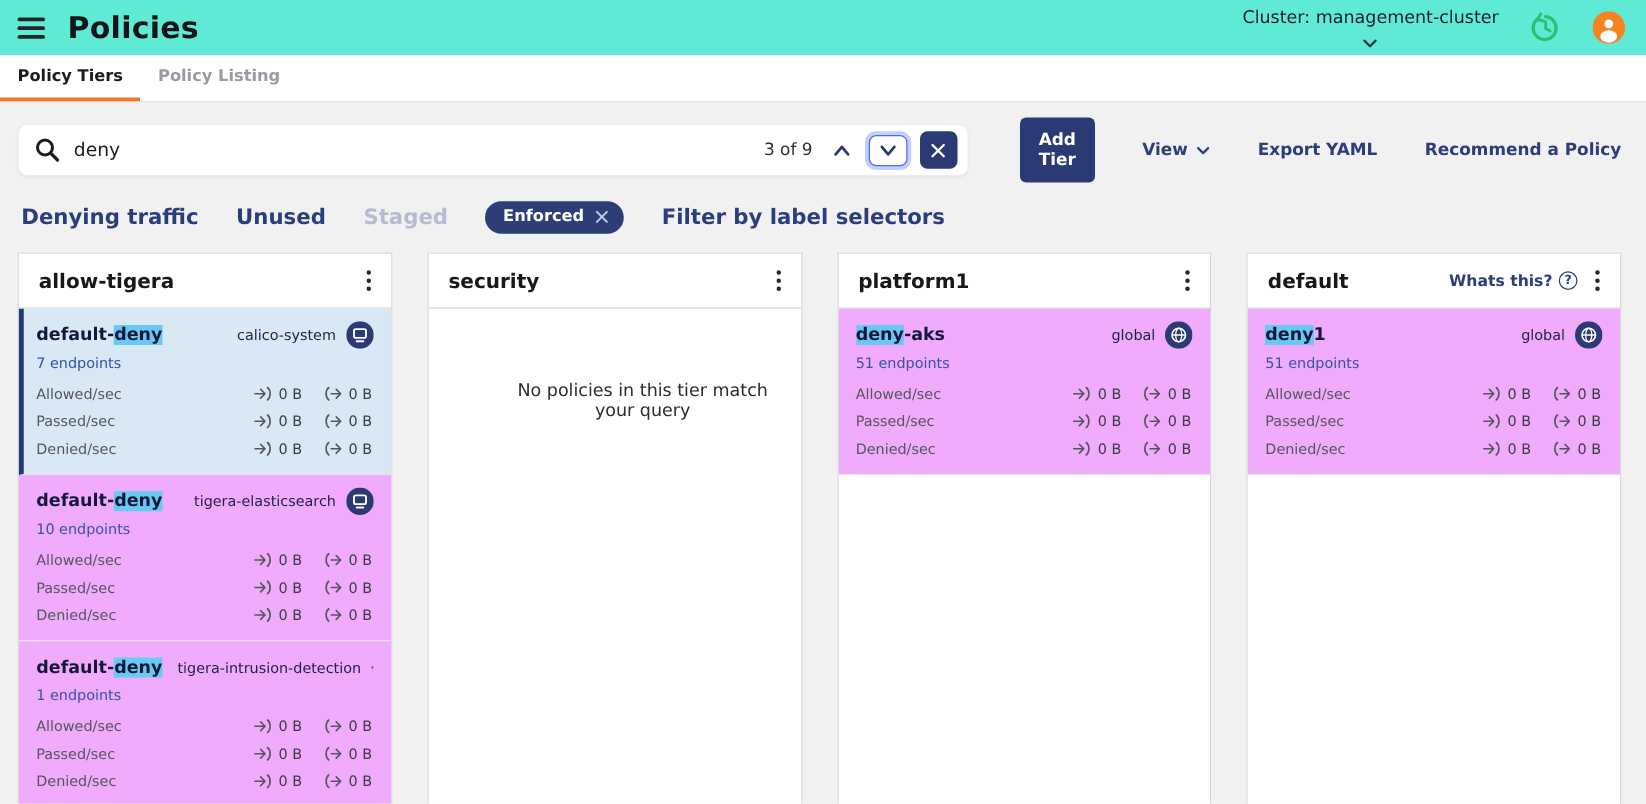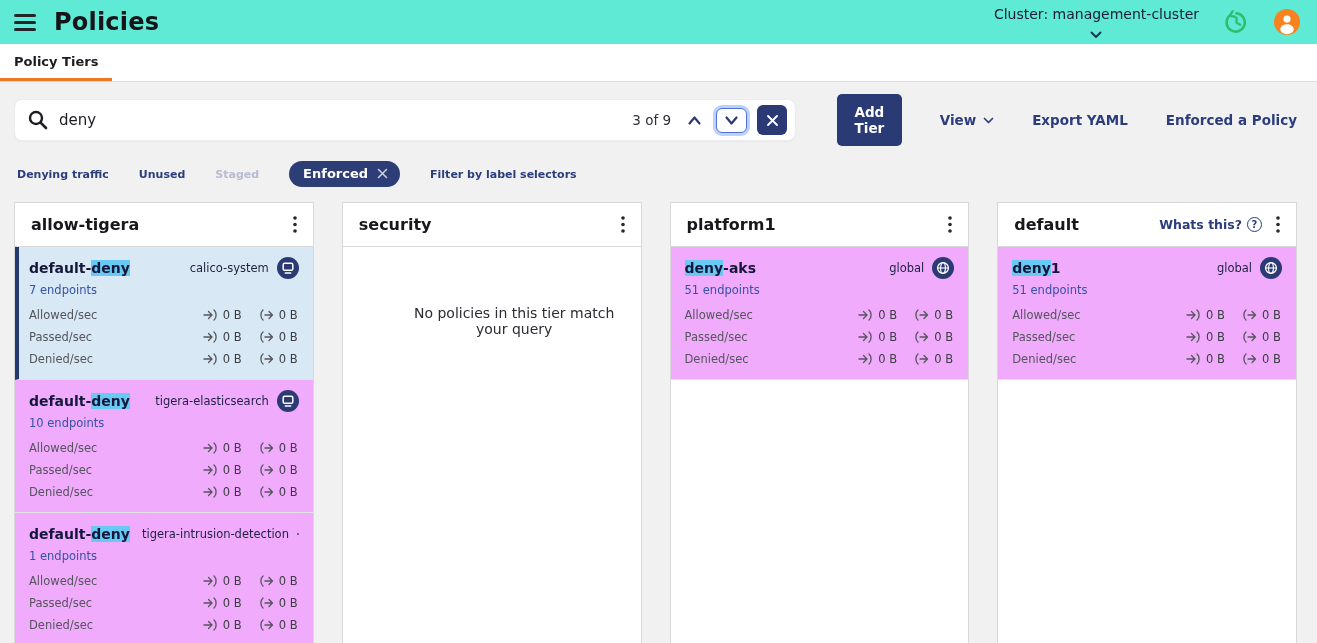--- a/index.html
+++ b/index.html
@@ -29,21 +29,21 @@
   .match-counter { font-size:13.5px; color:#2e2e38; margin:0 10px 0 8px; white-space:nowrap; }
   .nav-up { background:none; border:none; padding:4px 6px; cursor:pointer; display:flex; }
   .nav-down { background:#fff; border:1px solid #4e71d6; border-radius:6px; padding:6px 7px; margin-left:8px; cursor:pointer; display:flex; box-shadow:0 0 0 3px rgba(110,150,255,.45); }
   .close-search { background:#2b3a74; border:none; border-radius:6px; width:30px; height:30px; margin-left:10px; cursor:pointer; display:flex; align-items:center; justify-content:center; }
 
   .toolbar-actions { display:flex; margin-left:41px; gap:38px; }
   .btn-primary { background:#2a3a75; color:#fff; font-size:13.5px; font-weight:600; border:none; border-radius:5px; padding:10px 15px; cursor:pointer; font-family:inherit; }
   .link-action { color:#2c3d7c; font-size:13.5px; font-weight:600; cursor:pointer; display:flex; align-items:center; gap:7px; white-space:nowrap; }
 
   .filter-row { display:flex; align-items:center; margin-top:15px; gap:30px; padding-left:3px; }
-  .filter-link { color:#2c3d7c; font-size:11px; font-weight:600; cursor:pointer; }
+  .filter-link { color:#2c3d7c; font-size:17px; font-weight:600; cursor:pointer; }
   .filter-link.disabled { color:#b7bbd0; }
   .chip { background:#2d3e77; color:#fff; font-size:13px; font-weight:600; border-radius:14px; padding:5px 12px 6px 14px; display:flex; align-items:center; gap:9px; cursor:pointer; }
   .chip svg { cursor:pointer; }
 
   
   .board { margin-top:15px; display:grid; grid-template-columns:repeat(4,1fr); gap:28px; align-items:start; }
   .tier-col { background:#fff; border:1px solid #d8d8da; height:540px; overflow:hidden; }
   .tier-head { height:44px; display:flex; align-items:center; padding:0 10px 0 16px; border-bottom:1px solid #d8d8da; }
   .tier-name { font-size:16px; font-weight:700; color:#17171c; }
   .tier-head-right { margin-left:auto; display:flex; align-items:center; gap:8px; }
@@ -102,20 +102,21 @@
           <circle cx="12" cy="9.3" r="3.3" fill="#fff"></circle>
           <ellipse cx="12" cy="18.6" rx="6.2" ry="4.6" fill="#fff"></ellipse>
         </g>
       </svg>
     </div>
   </div>
 </div>
 
 <div class="tabbar">
   <div class="tab active">Policy Tiers</div>
+  <div class="tab">Policy Listing</div>
 </div>
 
 <div class="main">
 
   <div class="toolbar">
     <div class="searchbox">
       <svg width="22" height="22" viewBox="0 0 22 22" style="margin-right:10px;">
         <circle cx="9" cy="9" r="6" fill="none" stroke="#1c1c22" stroke-width="2.4"></circle>
         <path d="M13.6 13.6 L19 19" stroke="#1c1c22" stroke-width="2.6" stroke-linecap="round"></path>
       </svg>
@@ -139,21 +140,21 @@
     </div>
     <div class="toolbar-actions">
       <button class="btn-primary">Add Tier</button>
       <div class="link-action">
         <span>View</span>
         <svg width="11" height="7" viewBox="0 0 11 7">
             <path d="M1.5 1.5 L5.5 5.5 L9.5 1.5" fill="none" stroke="#2c3d7c" stroke-width="1.7" stroke-linecap="round" stroke-linejoin="round"></path>
           </svg>
       </div>
       <div class="link-action">Export YAML</div>
-      <div class="link-action">Enforced a Policy</div>
+      <div class="link-action">Recommend a Policy</div>
     </div>
   </div>
 
   <div class="filter-row">
     <span class="filter-link">Denying traffic</span>
     <span class="filter-link">Unused</span>
     <span class="filter-link disabled">Staged</span>
     <span class="chip">
       <span>Enforced</span>
       <svg width="11" height="11" viewBox="0 0 11 11">

